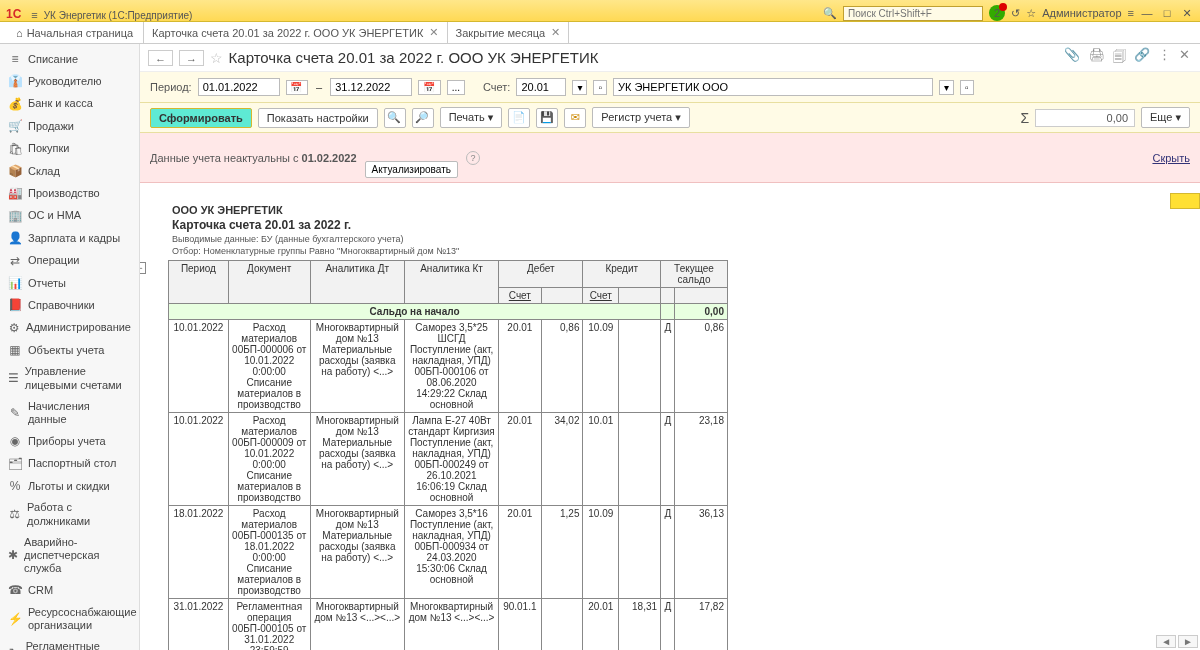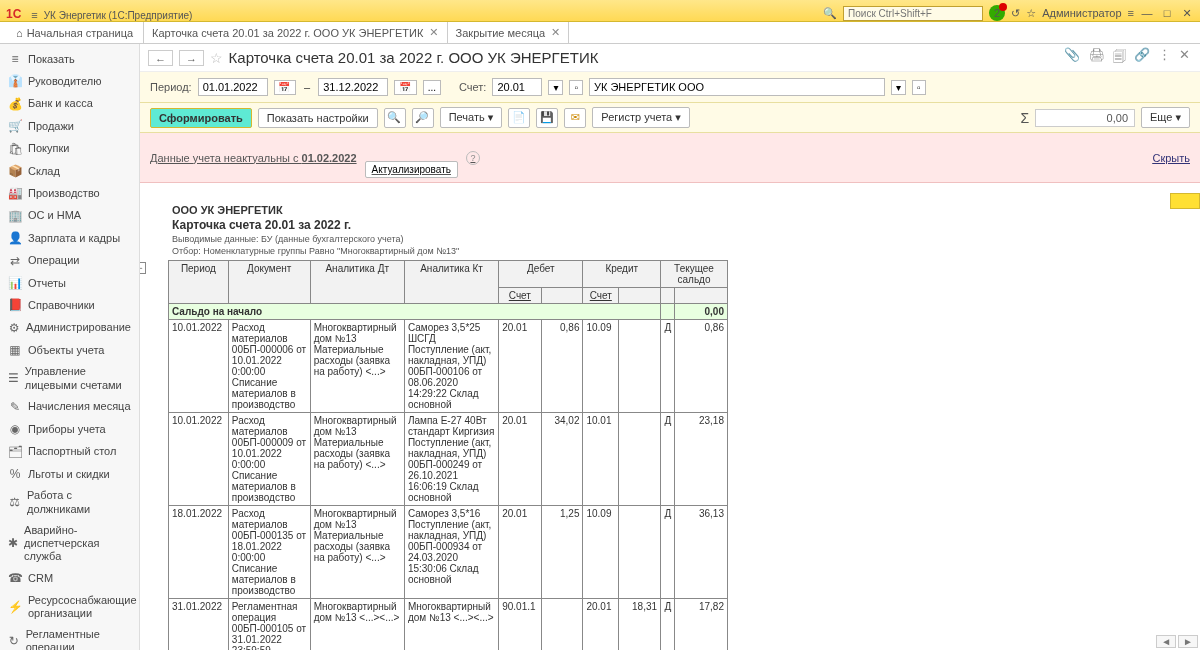--- a/index.html
+++ b/index.html
@@ -30,46 +30,46 @@
 .page-header { height:28px; background:#fff; border-bottom:1px solid #eee; display:flex; align-items:center; padding:0 8px; gap:6px;}
 .arrow-btn { border:1px solid #ccc; background:#fff; padding:1px 6px; cursor:pointer; color:#555; font-size:11px;}
 .star { color:#bbb; font-size:14px; }
 .page-title { font-size:15px; font-weight:normal; color:#333; }
 .header-right { margin-left:auto; display:flex; gap:4px; color:#888; }
 .header-right span{cursor:pointer; font-size:13px; padding:0 2px;}
 
 .params-bar { background:#fffbe6; border-bottom:1px solid #e8dfa0; padding:6px 10px; display:flex; align-items:center; gap:6px; flex-wrap:wrap;}
 .params-bar label { color:#555; }
 .inp { border:1px solid #bbb; padding:2px 4px; font-size:11px; background:#fff; }
-.date-inp { width:70px; }
+.date-inp { width:82px; }
 .btn-cal { border:1px solid #bbb; background:#fff; padding:1px 4px; cursor:pointer; font-size:10px;}
 .dash { padding:0 2px; }
 .acct-inp { width:50px; }
-.org-inp { width:296px; }
+.org-inp { width:320px; }
 
 .actions-bar { background:#fffbe6; border-bottom:1px solid #e8dfa0; padding:4px 10px; display:flex; align-items:center; gap:6px;}
 .btn { border:1px solid #bbb; background:#fff; padding:3px 8px; cursor:pointer; font-size:11px; border-radius:2px; color:#333;}
 .btn-primary { background:#5eead4; border-color:#d4b830; font-weight:bold; }
 .btn-icon { border:1px solid #bbb; background:#fff; width:22px; height:20px; cursor:pointer; font-size:11px; display:inline-flex; align-items:center; justify-content:center; border-radius:2px;}
 .spacer { flex:1; }
 .sum-box { border:1px solid #ccc; padding:2px 6px; min-width:100px; text-align:right; color:#555; background:#fff;}
 
-.warn-bar { background:#ffe8e8; border-bottom:1px solid #f0c0c0; padding:4px 10px; display:flex; align-items:center; gap:8px; color:#555;text-decoration:underline;}
+.warn-bar { background:#ffe8e8; border-bottom:1px solid #f0c0c0; padding:4px 10px; display:flex; align-items:center; gap:8px; color:#555;}
 .warn-bar a { color:#337; text-decoration:underline; cursor:pointer; margin-left:auto;}
 .btn-sm { border:1px solid #bbb; background:#fff; padding:2px 6px; font-size:10px; cursor:pointer; border-radius:2px;margin-top:24px;}
 .qmark { border:1px solid #bbb; border-radius:50%; width:14px; height:14px; display:inline-flex; align-items:center; justify-content:center; font-size:9px; color:#888; cursor:pointer;}
 
 .report-area { flex:1; overflow:auto; padding:15px 10px 10px 10px; position:relative; background:#fff;}
 .report-header { padding:6px 4px 4px 22px; }
 .report-header .org { font-size:11px; font-weight:bold; }
 .report-header .title { font-size:12px; font-weight:bold; margin-top:2px;}
 .report-header .sub { font-size:9px; color:#555; margin-top:2px; }
 
 .grid { border-collapse:collapse; font-size:10px; margin-left:18px; width: 560px; }
-.grid th, .grid td { border:1px solid #888; padding:2px 3px; vertical-align:top; text-align:left; }
+.grid th, .grid td { border:1px solid #888; padding:2px 3px; vertical-align:top; text-align:center; }
 .grid th { background:#f2f2f2; font-weight:normal; text-align:center; }
 .grid .num { text-align:right; }
 .grid .ctr { text-align:center; }
 .row-start td { background:#e8ffe0; font-weight:bold; }
 .collapser { display:inline-block; width:12px; height:12px; border:1px solid #888; text-align:center; line-height:10px; font-size:9px; cursor:pointer; background:#fff; margin-right:2px; color:#555;}
 
 .side-marker { position:absolute; right:0; top:10px; width:30px; height:16px; background:#ffe033; border:1px solid #d4b830;}
 .scroll-arrows { position:absolute; right:2px; bottom:2px; display:flex; gap:2px;}
 .scroll-arrows span { border:1px solid #ccc; padding:0 4px; font-size:10px; background:#f7f7f7; cursor:pointer; color:#777;}
 
@@ -117,21 +117,21 @@
       </div>
     </div>
 </div>
 
 <div class="layout">
 
   <div class="sidebar">
     <div id="nav-container">
         <div class="nav-item">
           <span class="nav-icon">≡</span>
-          <span>Показать</span>
+          <span>Списание</span>
         </div>
         <div class="nav-item">
           <span class="nav-icon">👔</span>
           <span>Руководителю</span>
         </div>
         <div class="nav-item">
           <span class="nav-icon">💰</span>
           <span>Банк и касса</span>
         </div>
         <div class="nav-item">
@@ -177,21 +177,21 @@
         <div class="nav-item">
           <span class="nav-icon">▦</span>
           <span>Объекты учета</span>
         </div>
         <div class="nav-item">
           <span class="nav-icon">☰</span>
           <span>Управление лицевыми счетами</span>
         </div>
         <div class="nav-item">
           <span class="nav-icon">✎</span>
-          <span>Начисления месяца</span>
+          <span>Начисления данные</span>
         </div>
         <div class="nav-item">
           <span class="nav-icon">◉</span>
           <span>Приборы учета</span>
         </div>
         <div class="nav-item">
           <span class="nav-icon">🗂</span>
           <span>Паспортный стол</span>
         </div>
         <div class="nav-item">

